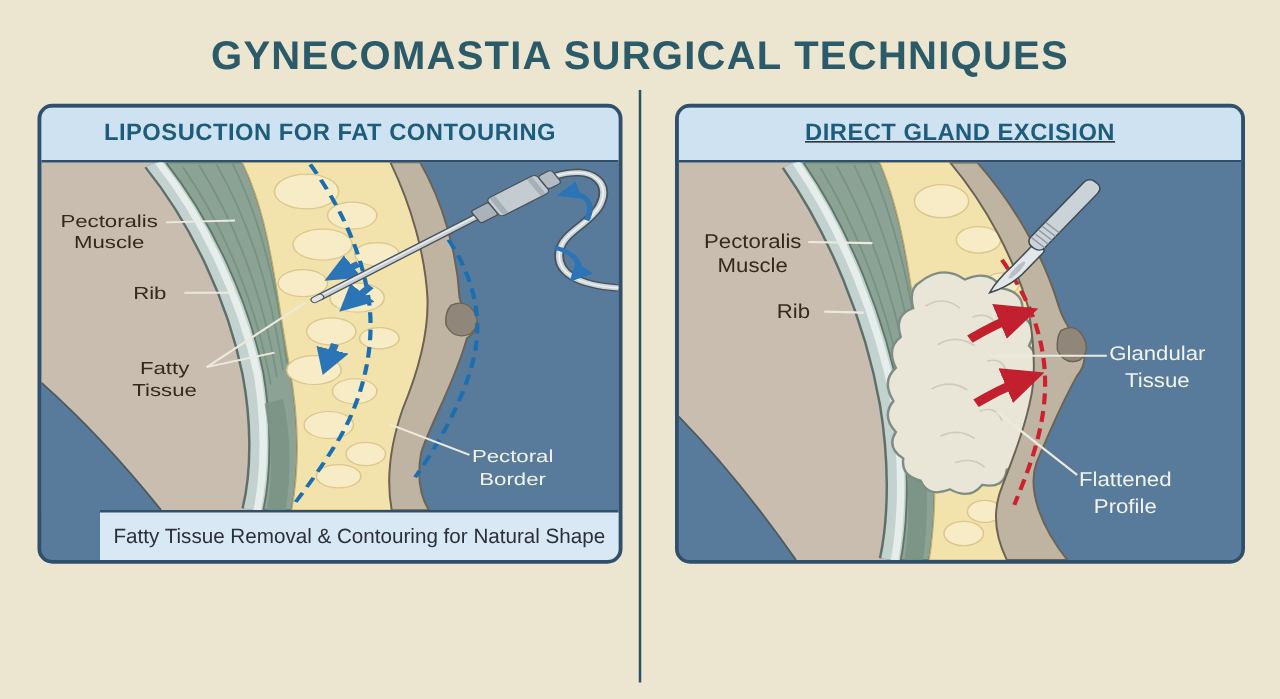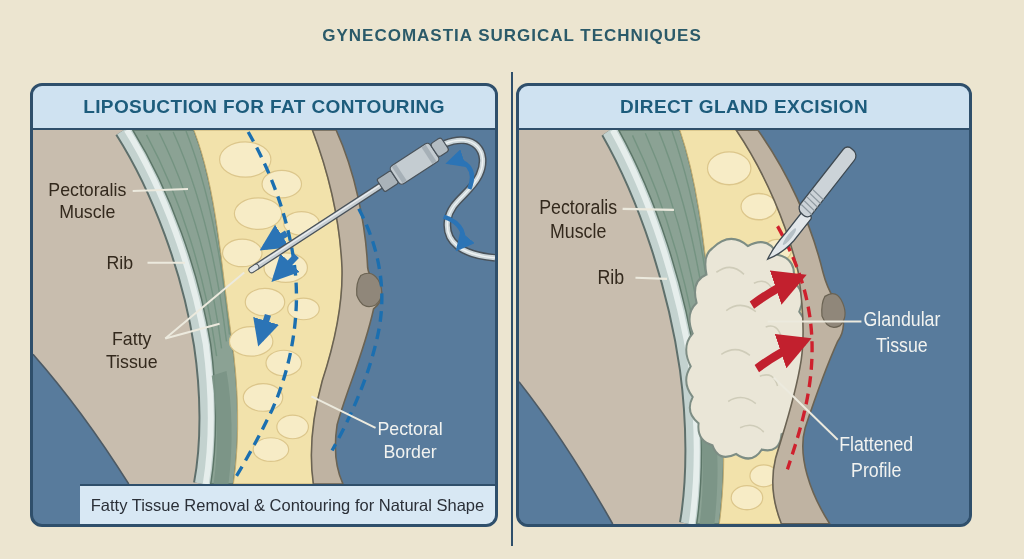--- a/index.html
+++ b/index.html
@@ -3,31 +3,31 @@
 <meta charset="utf-8">
 <style>
   html,body{margin:0;padding:0;}
   body{
     width:1024px;height:559px;position:relative;overflow:hidden;
     background:var(--page-bg,#ece5d0);
     font-family:"Liberation Sans",sans-serif;
   }
   .page-title{
     position:absolute;top:26px;left:0;width:100%;text-align:center;
-    font-size:17px;font-weight:bold;letter-spacing:1px;
+    font-size:32px;font-weight:bold;letter-spacing:1px;
     color:var(--title-text,#2b5a69);
   }
   .panel{
-    position:absolute;top:83px;height:444px;box-sizing:border-box;
+    position:absolute;top:83px;height:368px;box-sizing:border-box;
     border:3px solid var(--panel-border,#2f4f6b);border-radius:12px;
     background:var(--illo-bg,#587b9c);
     display:flex;flex-direction:column;overflow:hidden;
   }
   .panel.left{left:30px;width:468px;}
-  .panel.right{left:516px;width:456px;}
+  .panel.right{left:540px;width:456px;text-decoration:underline;}
   .panel-header{
     flex:0 0 42px;background:var(--header-bg,#cfe2f1);
     border-bottom:2.5px solid var(--panel-border,#2f4f6b);
     display:flex;align-items:center;justify-content:center;
     font-weight:bold;font-size:19px;letter-spacing:.4px;
     color:var(--header-text,#1d5c7c);
   }
   .panel-art{flex:1 1 auto;min-height:0;width:100%;display:block;}
   .panel-footer{
     flex:0 0 38px;background:var(--footer-bg,#d8e8f4);

